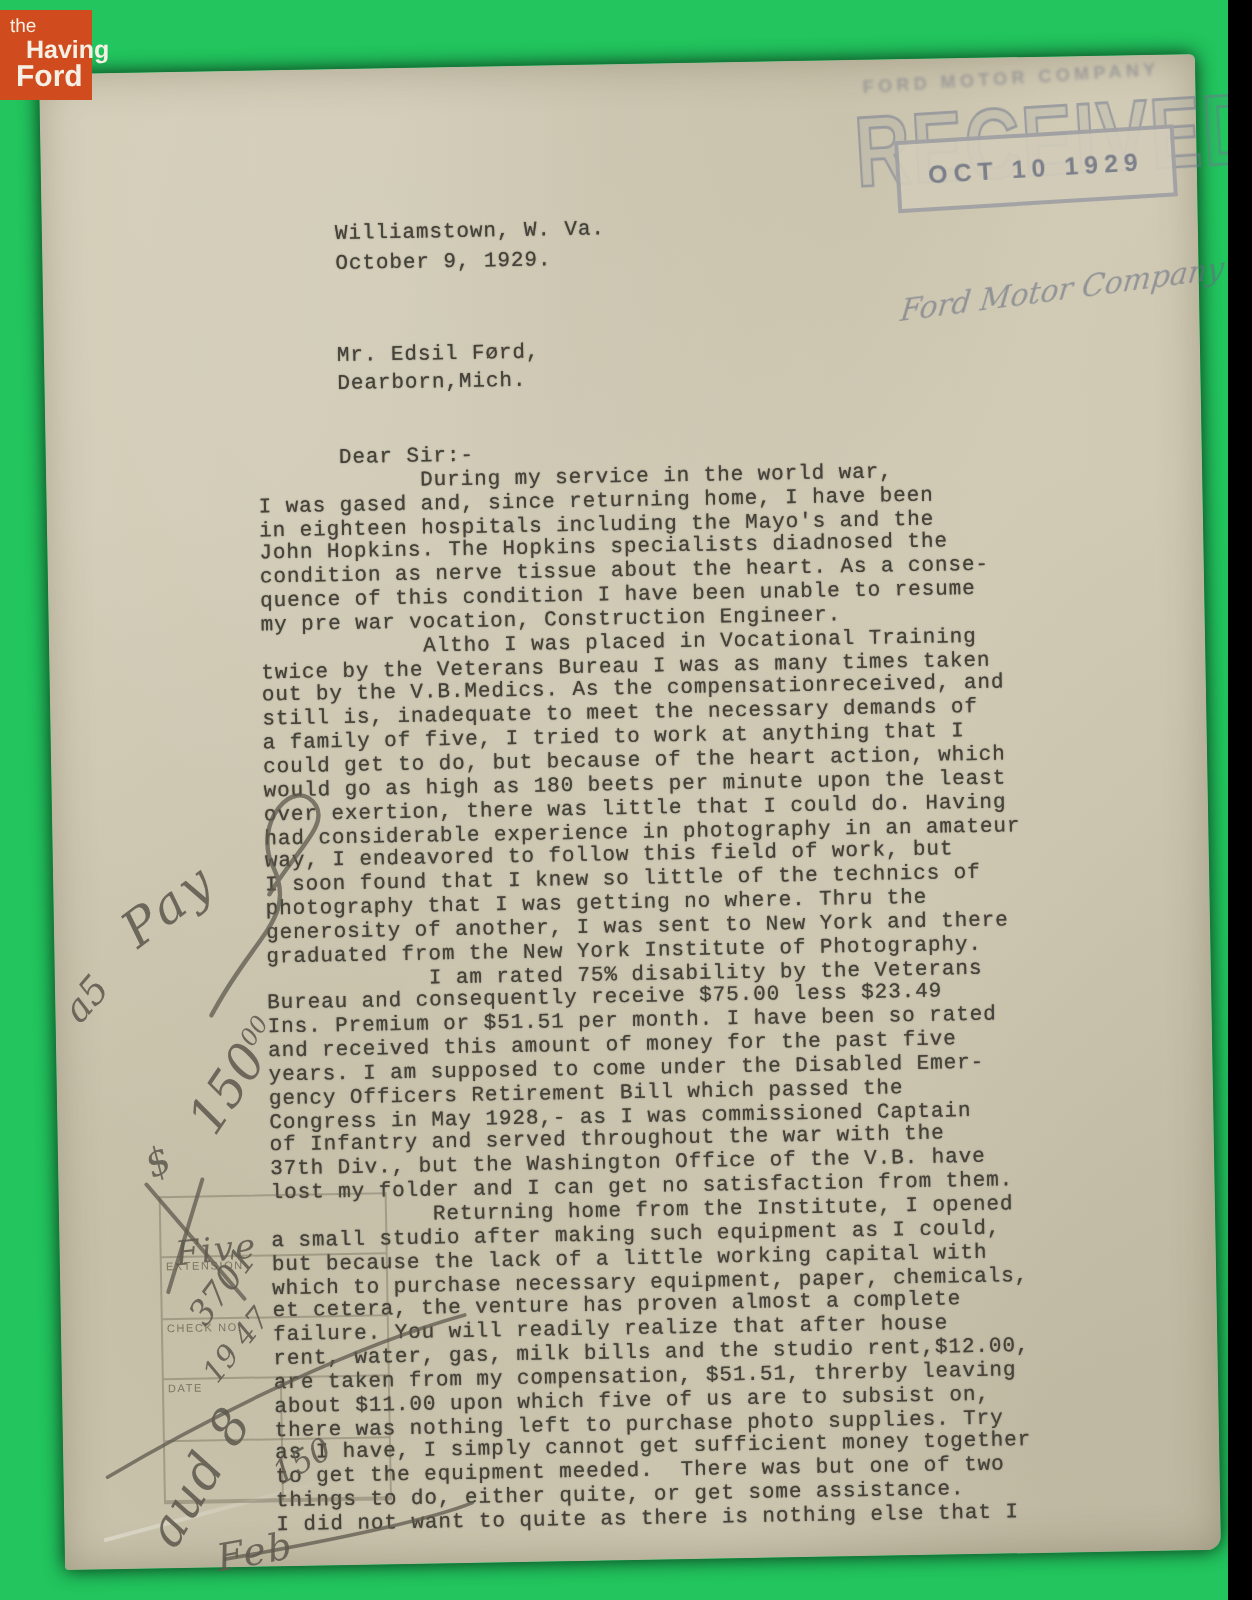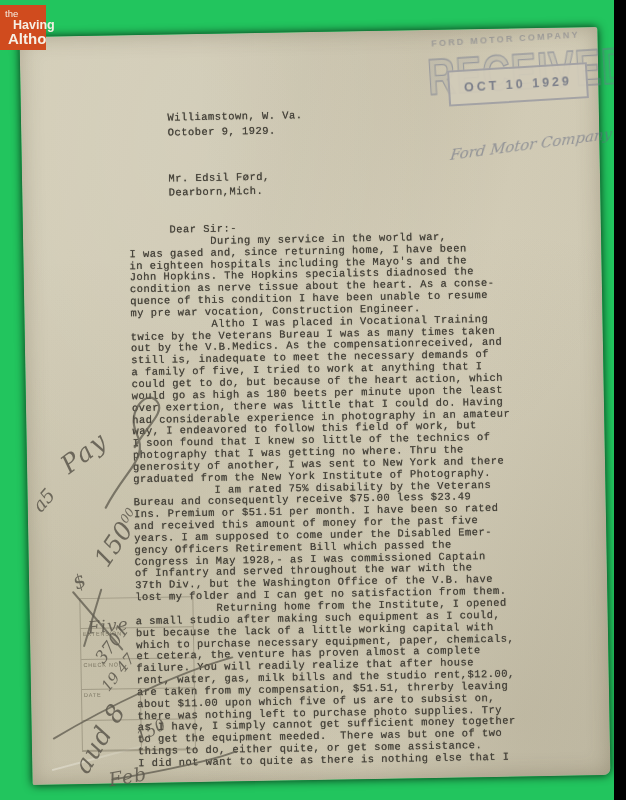--- a/index.html
+++ b/index.html
@@ -79,21 +79,21 @@
   .scrawl-svg path,.scrawl-svg line{stroke:rgba(94,90,78,.75);fill:none;stroke-linecap:round;}
 </style>
 </head>
 <body>
 
 <div id="scan">
 
   <div id="logo">
     <span class="the">the</span>
     <span class="henry">Having</span>
-    <span class="ford">Altho</span>
+    <span class="ford">Ford</span>
   </div>
 
   <div id="paper">
 
     <div id="stamp">
       <div class="stamp-faint">FORD MOTOR COMPANY</div>
       <div class="stamp-word">RECEIVED</div>
       <div class="stamp-datebox">
         <span class="stamp-date">OCT 10 1929</span>
       </div>

